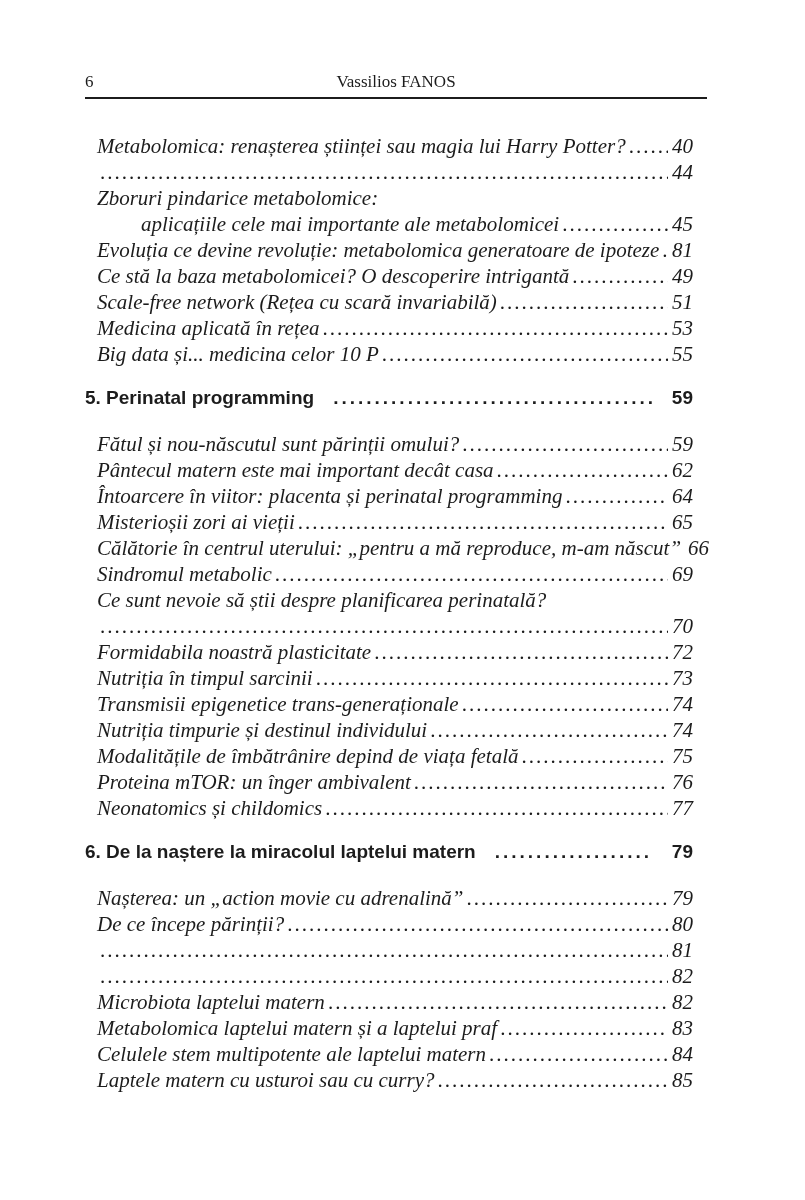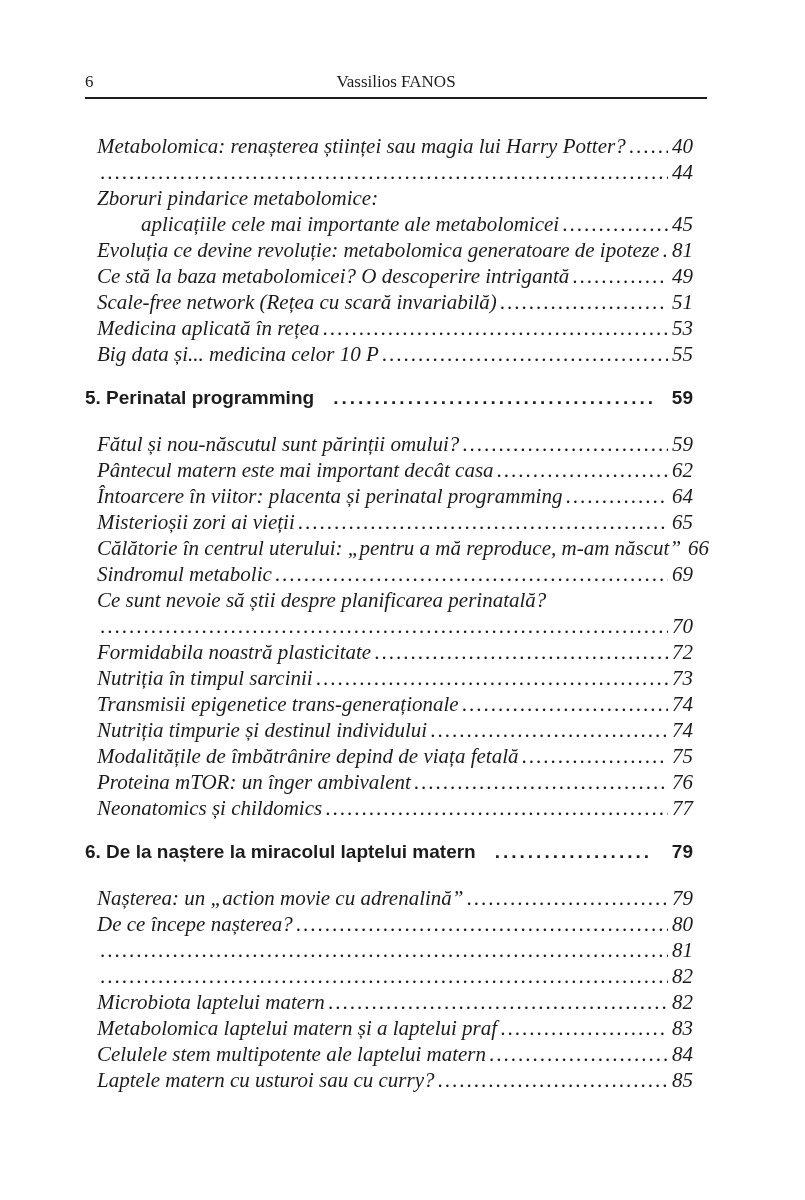--- a/index.html
+++ b/index.html
@@ -214,21 +214,21 @@
         <span class="toc-label">6.  De la naștere la miracolul laptelui matern</span>
         <span class="toc-dots"></span>
         <span class="toc-page">79</span>
       </div>
       <div class="toc-row item">
         <span class="toc-label">Nașterea: un „action movie cu adrenalină”</span>
         <span class="toc-dots"></span>
         <span class="toc-page">79</span>
       </div>
       <div class="toc-row item">
-        <span class="toc-label">De ce începe nașterea?</span>
+        <span class="toc-label">De ce începe părinții?</span>
         <span class="toc-dots"></span>
         <span class="toc-page">80</span>
       </div>
       <div class="toc-row item">
         <span class="toc-dots"></span>
         <span class="toc-page">81</span>
       </div>
       <div class="toc-row item">
         <span class="toc-dots"></span>
         <span class="toc-page">82</span>

